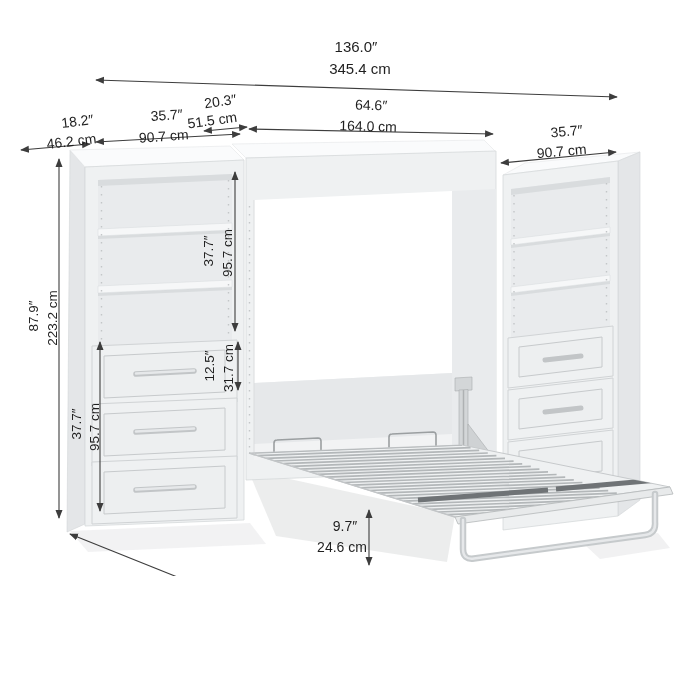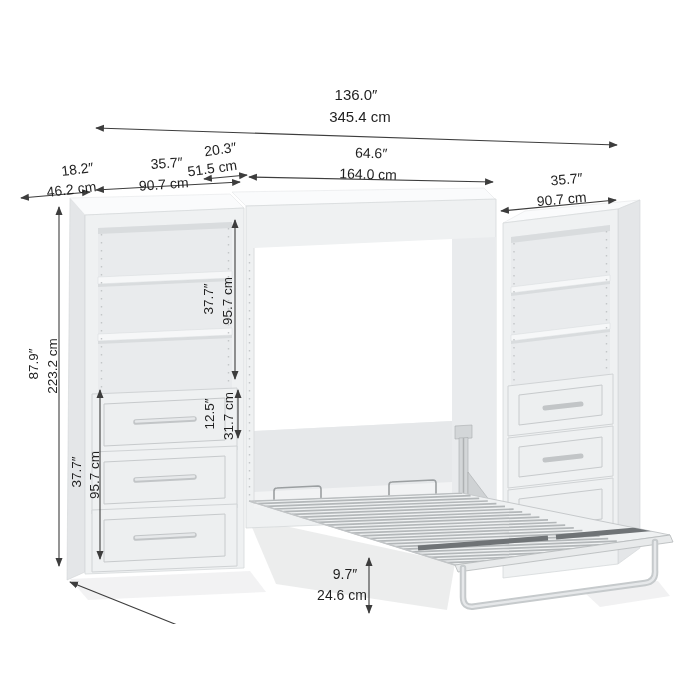--- a/index.html
+++ b/index.html
@@ -1,17 +1,17 @@
 <!DOCTYPE html>
 <html><head>
 <meta charset="utf-8">
 <style>
   html,body{margin:0;padding:0;background:#ffffff;}
   #stage{position:relative;width:700px;height:576px;background:#ffffff;overflow:hidden;
-         font-family:"Liberation Sans", sans-serif;margin-top:48px;}
+         font-family:"Liberation Sans", sans-serif;}
   svg{position:absolute;left:0;top:0;}
   .dimline{stroke:#3d3d3d;stroke-width:1.1;fill:none;}
   .dimtext{fill:#1f1f1f;font-size:14px;font-weight:500;text-anchor:middle;}
   .dimtext-lg{fill:#1f1f1f;font-size:15px;font-weight:500;text-anchor:middle;}
   .dimtext-rot{fill:#1f1f1f;font-size:13.5px;font-weight:500;text-anchor:middle;}
   .face{fill:#eff1f2;stroke:#d6d9db;stroke-width:.8;}
   .topface{fill:#fafbfc;stroke:#e4e6e7;stroke-width:.6;}
   .sideface{fill:#e4e6e8;stroke:#d2d5d7;stroke-width:.6;}
   .interior{fill:#e9ebed;}
   .shelf{fill:#f6f7f8;stroke:#d7dadc;stroke-width:.5;}

